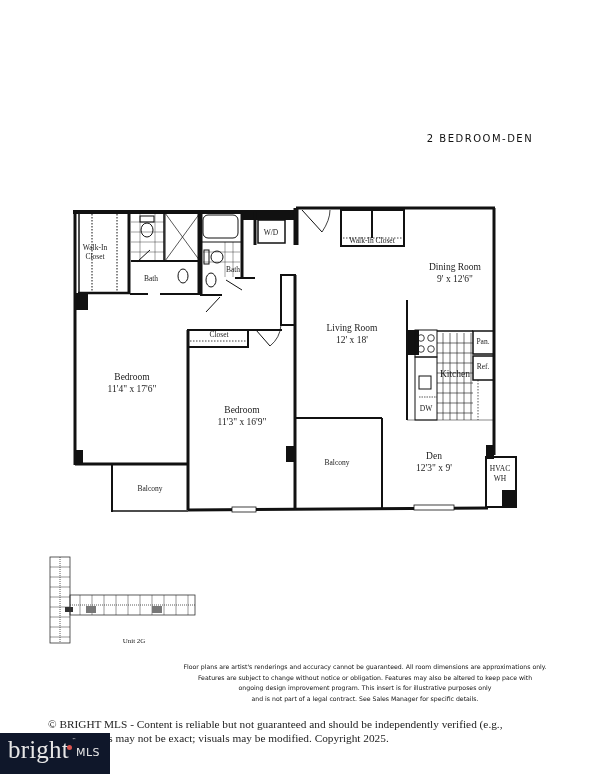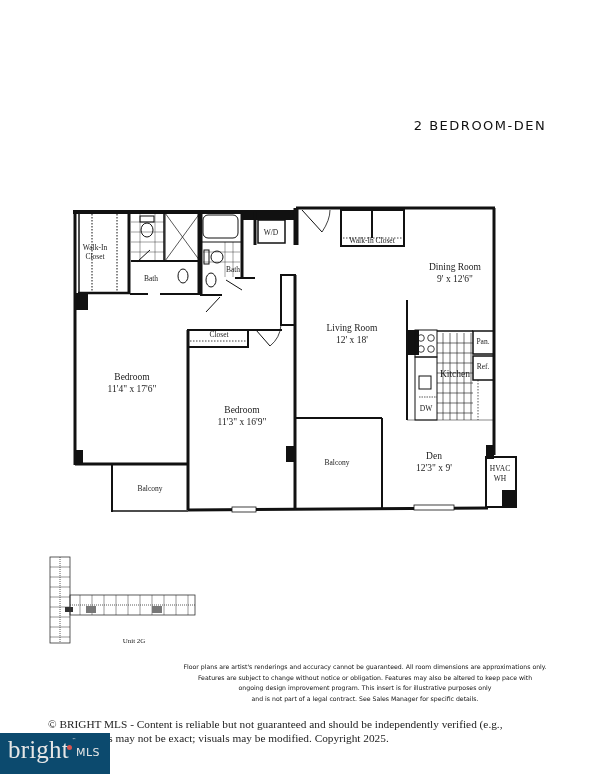--- a/index.html
+++ b/index.html
@@ -1,25 +1,25 @@
 <!DOCTYPE html>
 <html><head>
 <meta charset="utf-8">
 <style>
   html, body { margin:0; padding:0; background:#ffffff; }
   body { width:600px; height:774px; position:relative; overflow:hidden; font-family:"Liberation Serif", serif; }
   .title-block { position:absolute; left:400px; top:115px; width:160px; text-align:center; font-family:"DejaVu Sans", sans-serif; color:#111; }
   .title-line1 { font-size:12px; letter-spacing:1.5px; font-variant:small-caps; }
-  .title-line2 { font-size:13px; letter-spacing:1.5px; margin-top:3px; }
+  .title-line2 { font-size:10px; letter-spacing:1.5px; margin-top:18px; }
   svg.plan { position:absolute; left:0; top:0; }
   .room-label { font-family:"Liberation Serif", serif; font-size:9.5px; fill:#222; }
   .room-small { font-family:"Liberation Serif", serif; font-size:7.5px; fill:#222; }
   .disclaimer { position:absolute; left:150px; top:662px; width:430px; text-align:center; font-family:"DejaVu Sans", sans-serif; font-size:6.2px; line-height:10.5px; color:#111; }
   .copyright { position:absolute; left:48px; top:718px; width:520px; font-family:"Liberation Serif", serif; font-size:11.3px; line-height:13.5px; color:#222; }
-  .logo { position:absolute; left:0; top:733px; width:110px; height:41px; background:#0c4a6e; }
+  .logo { position:absolute; left:0; top:733px; width:110px; height:41px; background:#0f172a; }
   .logo-bright { position:absolute; left:8px; top:3px; font-family:"Liberation Serif", serif; font-size:25px; color:#e6e6e6; letter-spacing:0.2px; }
   .logo-mls { position:absolute; left:76px; top:13px; font-family:"DejaVu Sans", sans-serif; font-size:11px; color:#e6e6e6; letter-spacing:0.5px; }
   .logo-dot { position:absolute; left:67px; top:12px; width:5px; height:5px; border-radius:50%; background:#d9534f; }
   .logo-tm { position:absolute; left:72px; top:4px; font-family:"DejaVu Sans", sans-serif; font-size:4px; color:#ddd; }
   .unit-label { font-family:"Liberation Serif", serif; font-size:7px; fill:#222; }
 </style>
 </head>
 <body>
 
 <div class="title-block">

